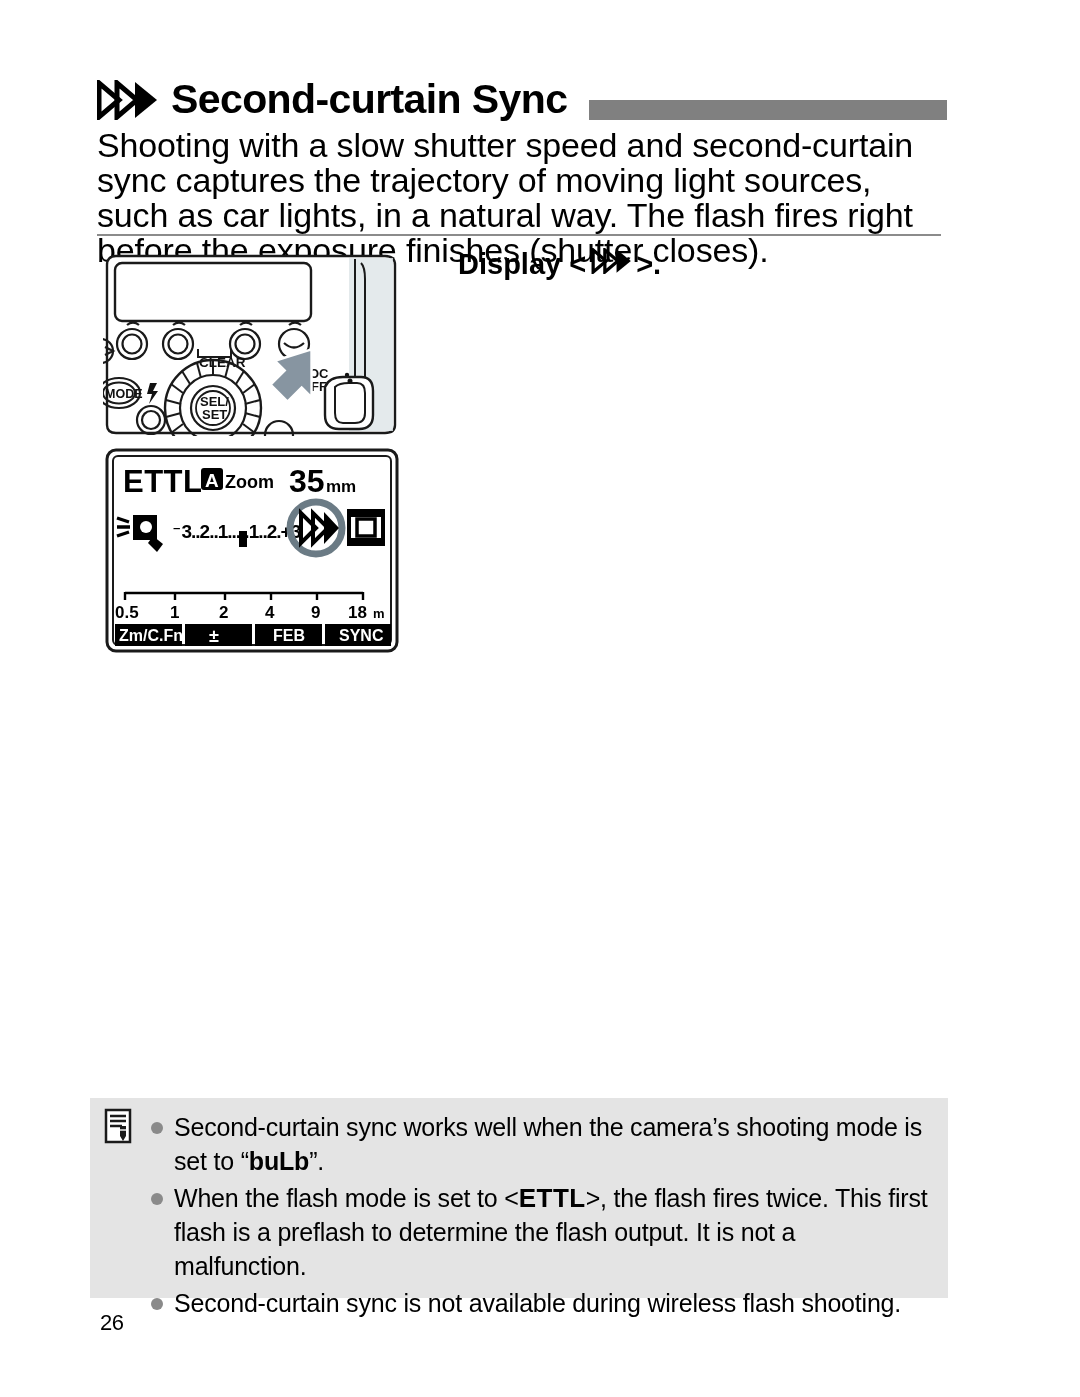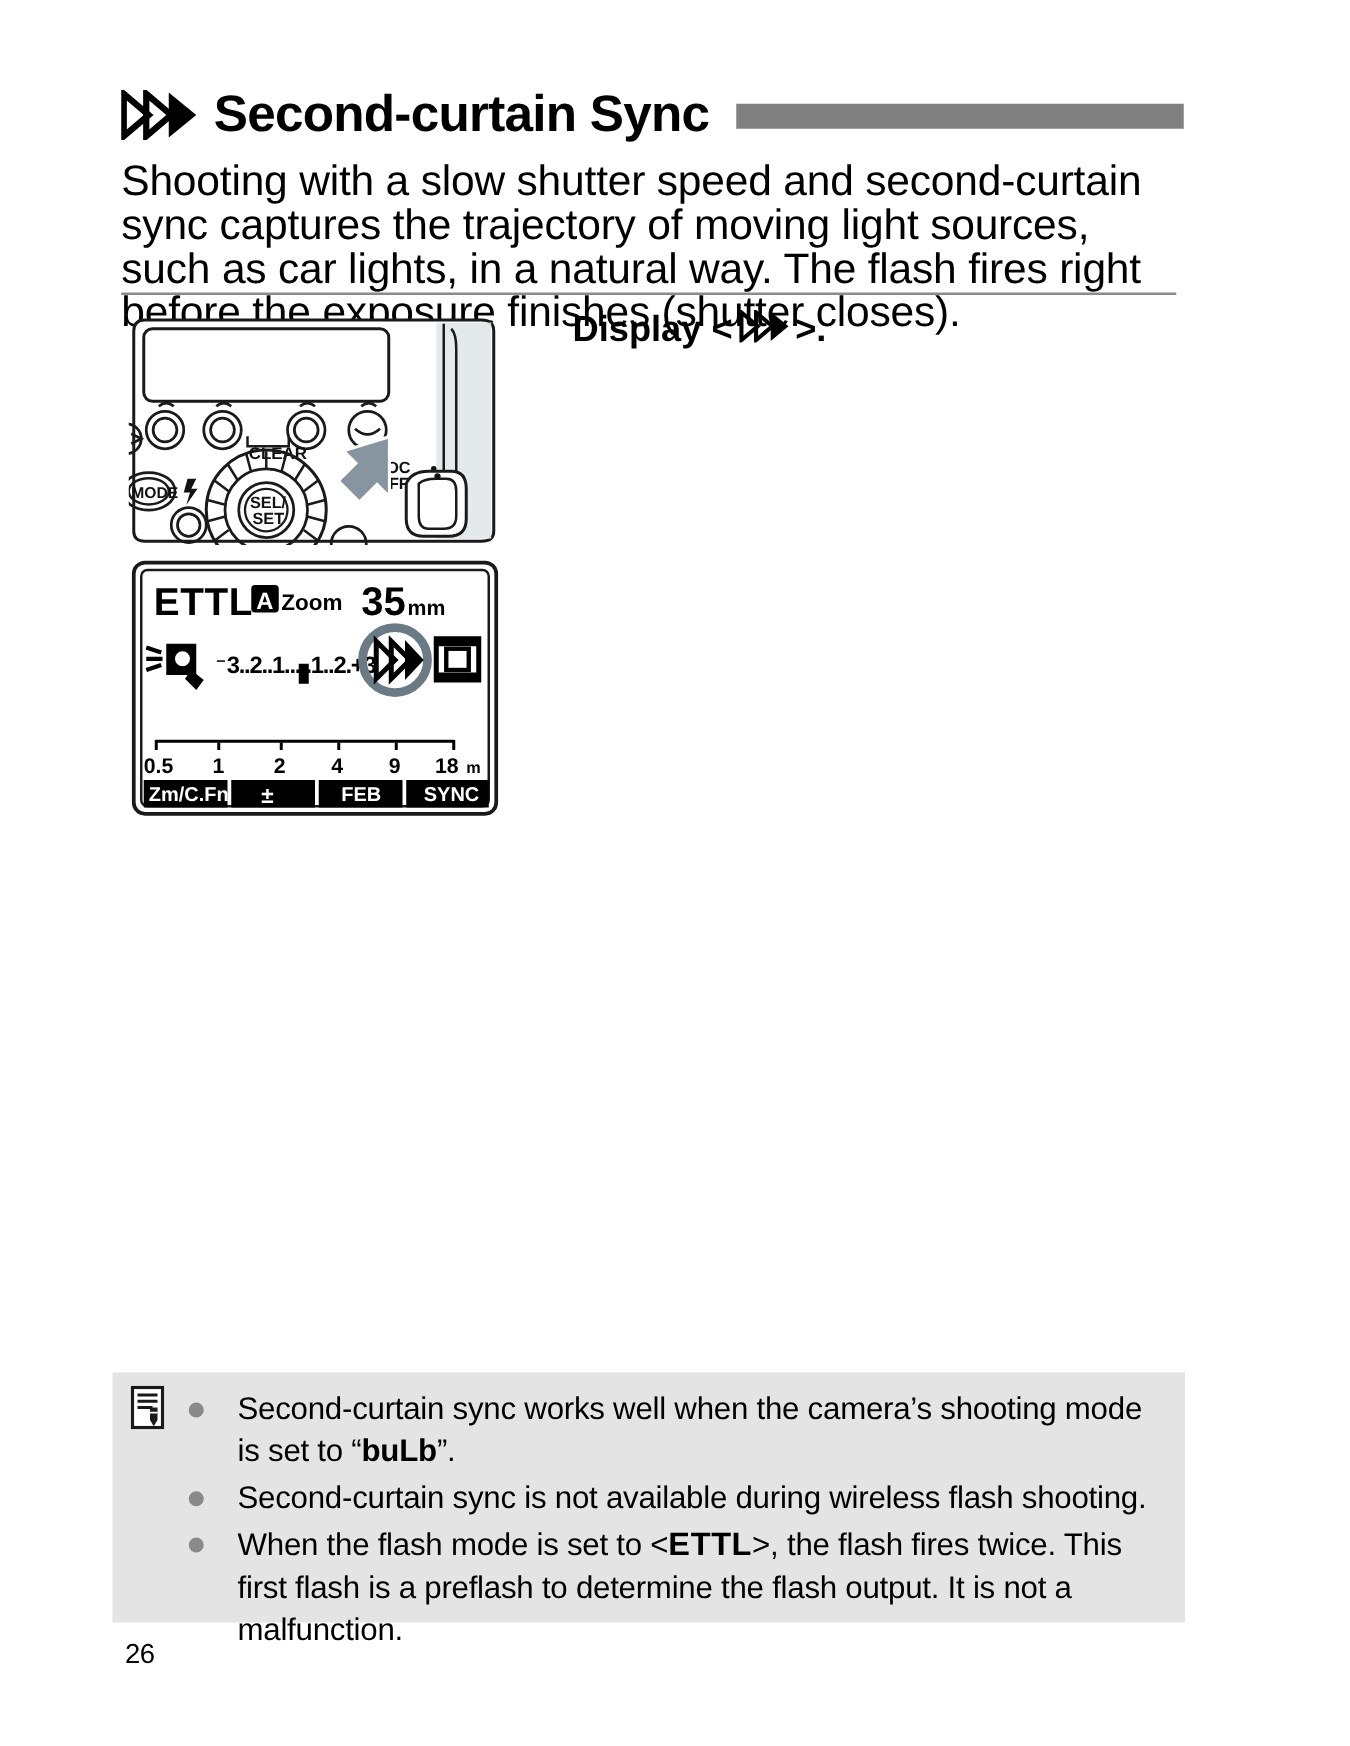--- a/index.html
+++ b/index.html
@@ -22,21 +22,21 @@
   }
 
   
   .header {
     position: absolute;
     left: 97px;
     top: 62px;
     width: 850px;
     height: 58px;
     display: flex;
-    align-items: center;
+    align-items: flex-end;
   }
   .header-icon {
     width: 62px;
     height: 40px;
     flex: 0 0 auto;
     margin-right: 12px;
     margin-top: 2px;
   }
   .header-title {
     font-size: 41px;
@@ -166,21 +166,20 @@
   }
   .note-list {
     position: absolute;
     left: 61px;
     top: 12px;
     width: 780px;
   }
   .note-item {
     display: flex;
     margin-bottom: 3px;
-    gap: 16px;
   }
   .note-dot {
     width: 12px;
     height: 12px;
     border-radius: 50%;
     background: #8a8a8a;
     flex: 0 0 auto;
     margin-top: 12px;
     margin-right: 11px;
   }
@@ -395,26 +394,26 @@
     <div class="note-list">
 
       <div class="note-item">
         <span class="note-dot"></span>
         <div class="note-text"><span>Second-curtain sync works well when the camera’s shooting mode is set to “</span><b>buLb</b><span>”.</span></div>
       </div>
 
 
       <div class="note-item">
         <span class="note-dot"></span>
+        <div class="note-text"><span>When the flash mode is set to &lt;</span><span class="ettl-inline">ETTL</span><span>&gt;, the flash fires twice. This first flash is a preflash to determine the flash output. It is not a malfunction.</span></div>
+      </div>
+
+      <div class="note-item">
+        <span class="note-dot"></span>
         <div class="note-text">Second-curtain sync is not available during wireless flash shooting.</div>
       </div>
 
-      <div class="note-item">
-        <span class="note-dot"></span>
-        <div class="note-text"><span>When the flash mode is set to &lt;</span><span class="ettl-inline">ETTL</span><span>&gt;, the flash fires twice. This first flash is a preflash to determine the flash output. It is not a malfunction.</span></div>
-      </div>
-
     </div>
   </div>
 
   <div class="page-num">26</div>
 
 </div>
 
 </body></html>

